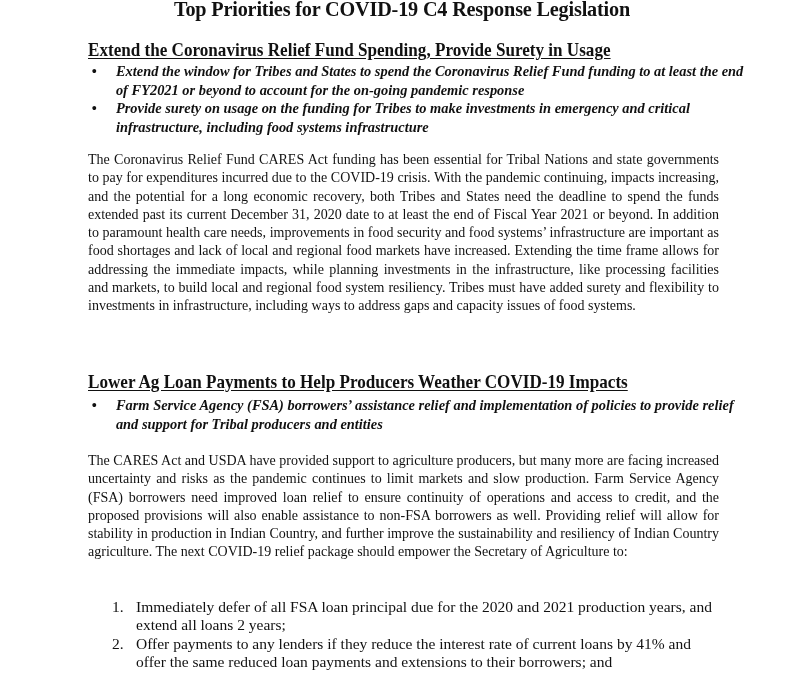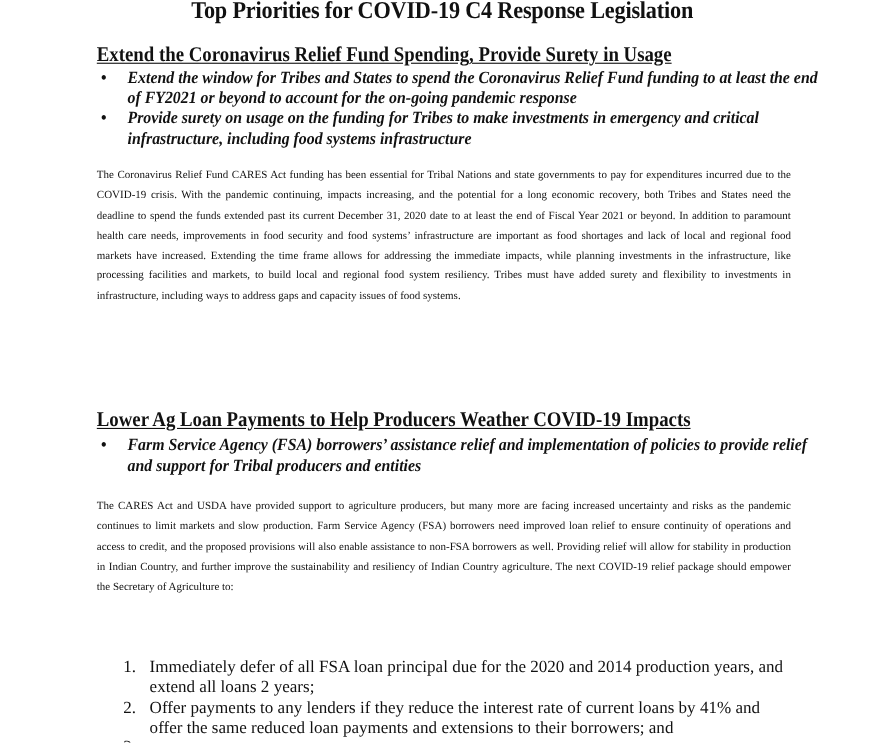--- a/index.html
+++ b/index.html
@@ -20,21 +20,21 @@
     text-decoration: underline; text-underline-offset: 2px; white-space: nowrap;
     transform-origin: left center; transform: scaleX(0.9);
   }
   .bullets { position: absolute; left: 88px; width: 636px; margin: 0; padding: 0; list-style: none; }
   .bullets li {
     position: relative; padding-left: 30px; font-style: italic; font-weight: bold;
     font-size: 15.5px; line-height: 18.5px; transform-origin: left top;
   }
   .bullets li .dot { position: absolute; left: 4px; top: 0; font-style: normal; }
   .para {
-    position: absolute; left: 88px; width: 631px; font-size: 10px; line-height: 18.3px;
+    position: absolute; left: 88px; width: 631px; font-size: 14px; line-height: 18.3px;
     text-align: justify; margin: 0;
   }
   .olist { position: absolute; left: 112px; width: 607px; margin: 0; padding: 0; list-style: none; }
   .olist li { position: relative; padding-left: 24px; font-size: 15.5px; line-height: 18.3px; }
   .olist li .num { position: absolute; left: 0; top: 0; }
 </style>
 </head>
 <body>
 
 <div class="page">
@@ -58,21 +58,21 @@
     <li style="transform:scaleX(0.93); width:680px;">
       <span class="dot">•</span>
       <span>Farm Service Agency (FSA) borrowers’ assistance relief and implementation of policies to provide relief and support for Tribal producers and entities</span>
     </li>
   </ul>
   <p class="para" style="top:452px;">The CARES Act and USDA have provided support to agriculture producers, but many more are facing increased uncertainty and risks as the pandemic continues to limit markets and slow production. Farm Service Agency (FSA) borrowers need improved loan relief to ensure continuity of operations and access to credit, and the proposed provisions will also enable assistance to non-FSA borrowers as well. Providing relief will allow for stability in production in Indian Country, and further improve the sustainability and resiliency of Indian Country agriculture. The next COVID-19 relief package should empower the Secretary of Agriculture to:</p>
 
   <ol class="olist" style="top:598px;">
     <li>
       <span class="num">1.</span>
-      <span>Immediately defer of all FSA loan principal due for the 2020 and 2014 production years, and extend all loans 2 years;</span>
+      <span>Immediately defer of all FSA loan principal due for the 2020 and 2021 production years, and extend all loans 2 years;</span>
     </li>
     <li>
       <span class="num">2.</span>
       <span>Offer payments to any lenders if they reduce the interest rate of current loans by 41% and offer the same reduced loan payments and extensions to their borrowers; and</span>
     </li>
     <li>
       <span class="num">3.</span>
       <span></span>
     </li>
   </ol>

